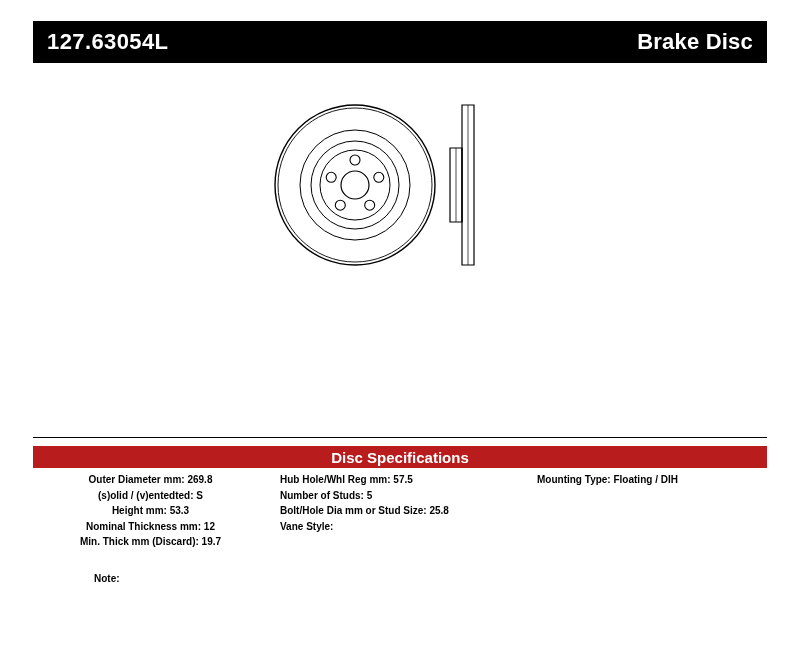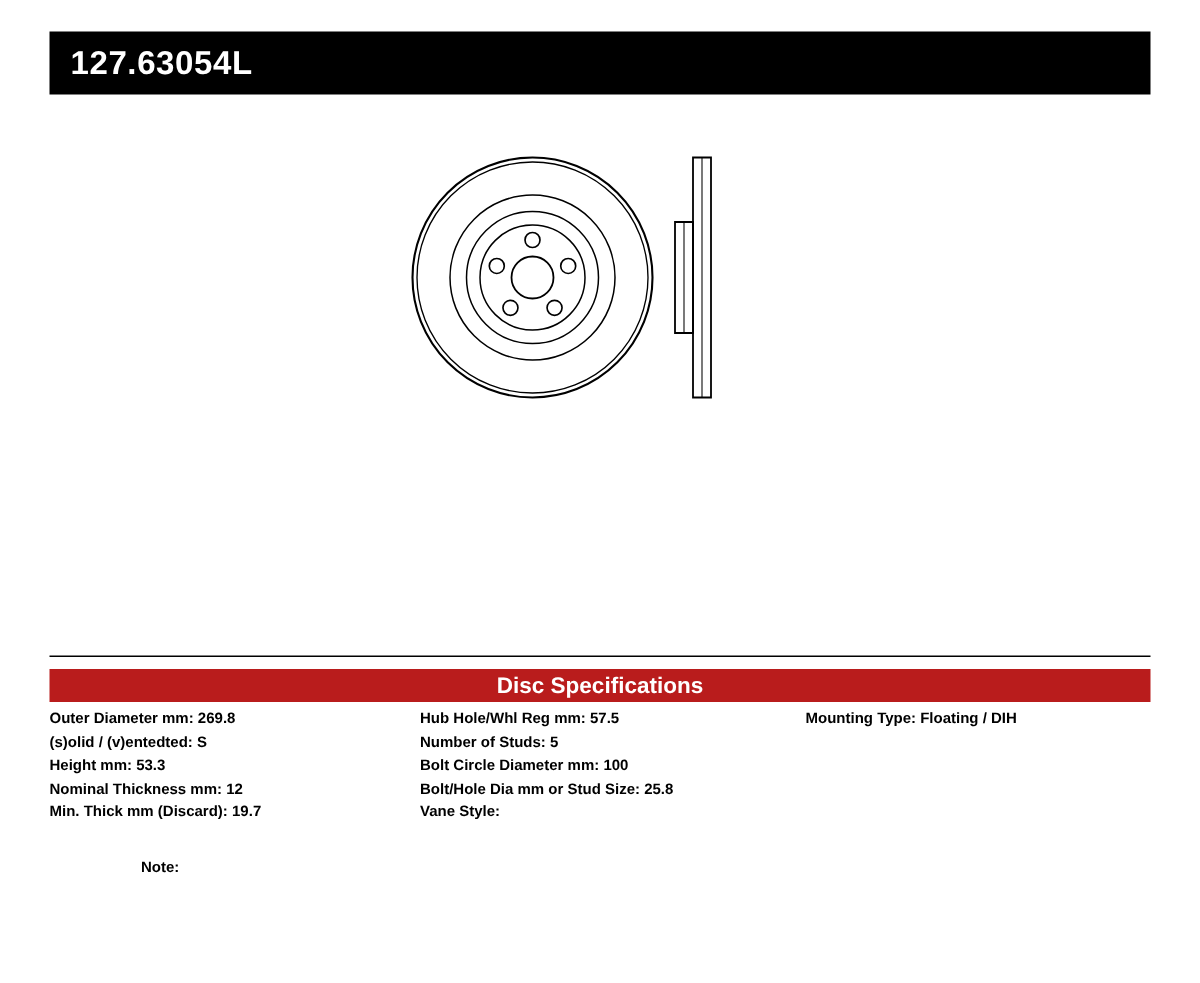--- a/index.html
+++ b/index.html
@@ -95,21 +95,21 @@
     justify-content: space-between;
     font-size: 10px;
     font-weight: bold;
   }
   .spec-col {
     display: flex;
     flex-direction: column;
   }
   .spec-col-left {
     width: 235px;
-    text-align: left;
+    text-align: center;
   }
   .spec-col-mid {
     width: 245px;
   }
   .spec-col-right {
     width: 230px;
   }
   .spec-row {
     line-height: 15.5px;
     white-space: nowrap;
@@ -123,20 +123,21 @@
     font-weight: bold;
   }
 </style>
 </head>
 <body>
 
 <div class="page">
 
   <div class="header-bar">
     <div class="part-number">127.63054L</div>
+    <div class="product-type">Brake Disc</div>
   </div>
 
   <div class="drawing">
     <svg width="320" height="200" viewBox="0 0 320 200" xmlns="http://www.w3.org/2000/svg">
       <g fill="none" stroke="#000000">
 
         <circle cx="105" cy="95" r="80" stroke-width="1.4"></circle>
         <circle cx="105" cy="95" r="77" stroke-width="0.9"></circle>
 
         <circle cx="105" cy="95" r="55" stroke-width="1"></circle>
@@ -174,21 +175,20 @@
       <div class="spec-row">Outer Diameter mm: 269.8</div>
       <div class="spec-row">(s)olid / (v)entedted: S</div>
       <div class="spec-row">Height mm: 53.3</div>
       <div class="spec-row">Nominal Thickness mm: 12</div>
       <div class="spec-row">Min. Thick mm (Discard): 19.7</div>
     </div>
 
     <div class="spec-col spec-col-mid">
       <div class="spec-row">Hub Hole/Whl Reg mm: 57.5</div>
       <div class="spec-row">Number of Studs: 5</div>
-      <div class="spec-row">Bolt Circle Diameter mm: 100</div>
       <div class="spec-row">Bolt/Hole Dia mm or Stud Size: 25.8</div>
       <div class="spec-row">Vane Style:</div>
     </div>
 
     <div class="spec-col spec-col-right">
       <div class="spec-row">Mounting Type: Floating / DIH</div>
     </div>
   </div>
 
   <div class="note">Note:</div>

